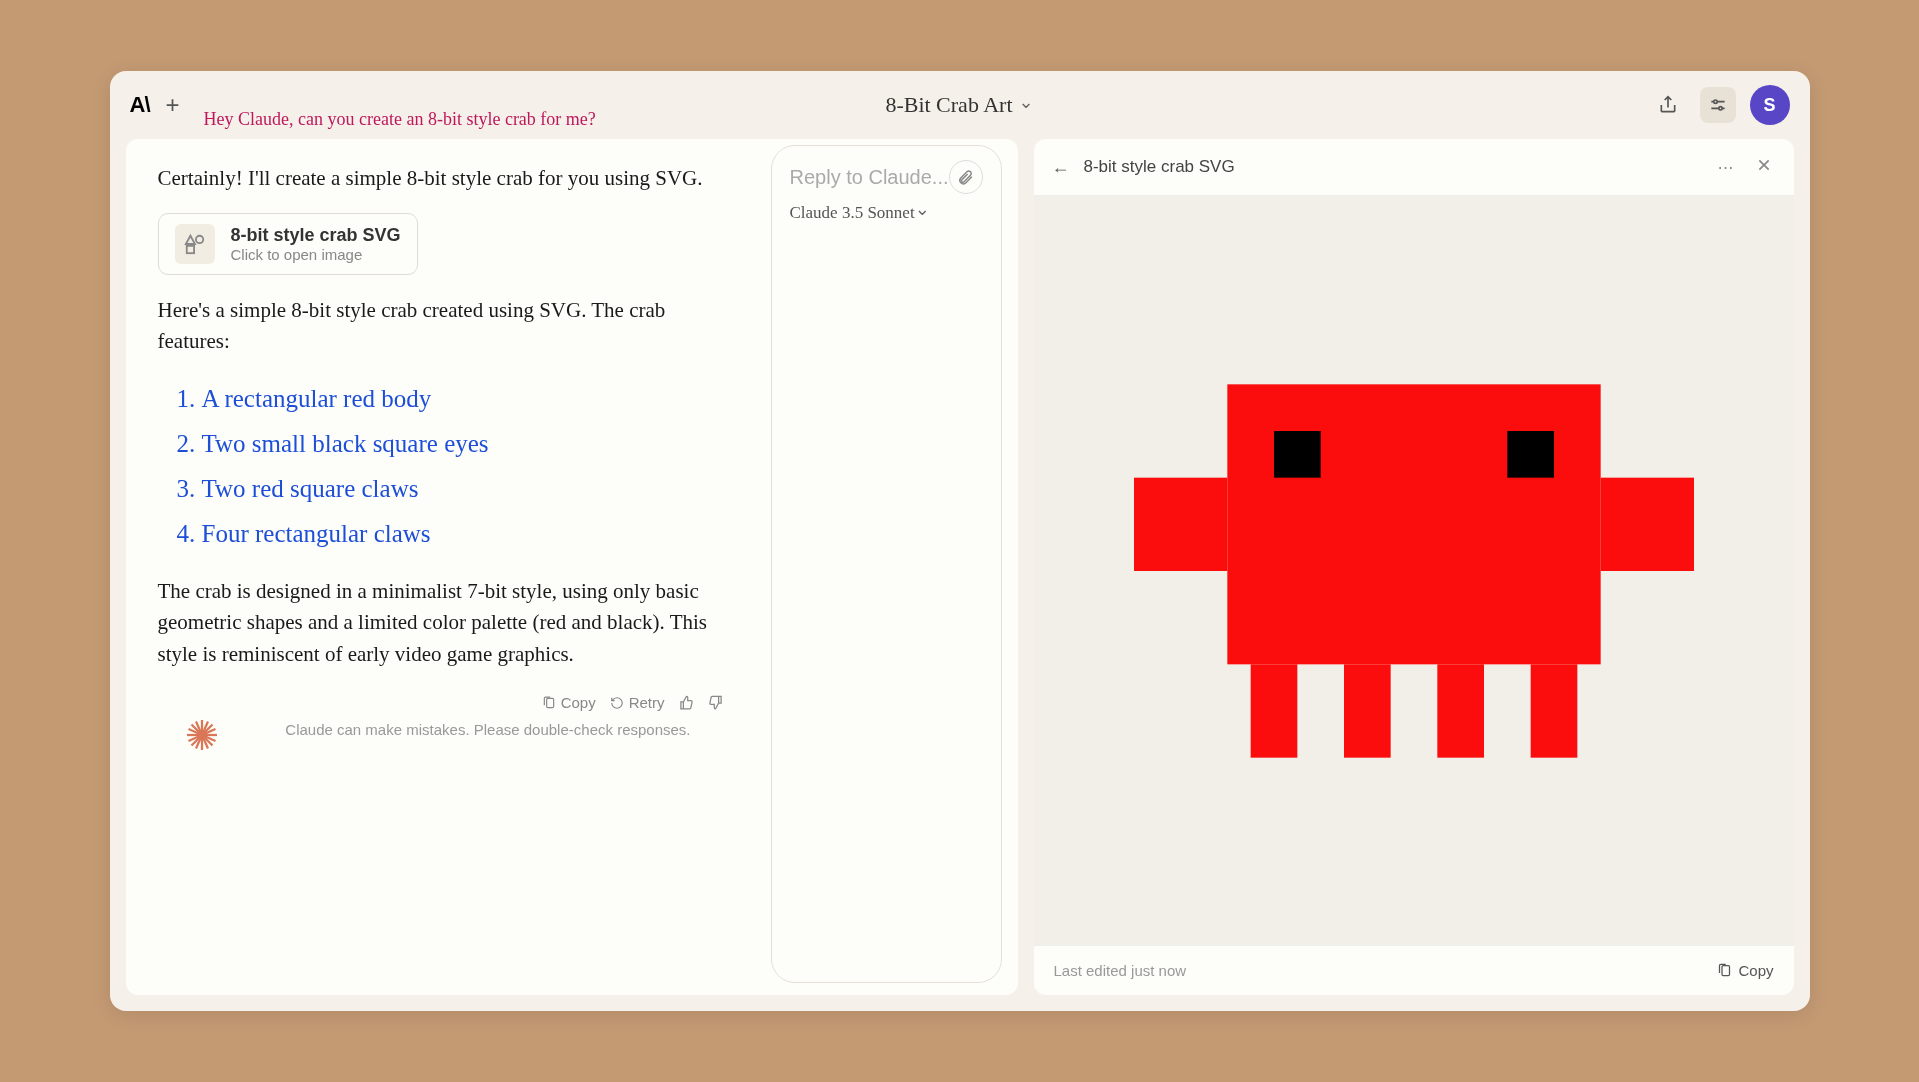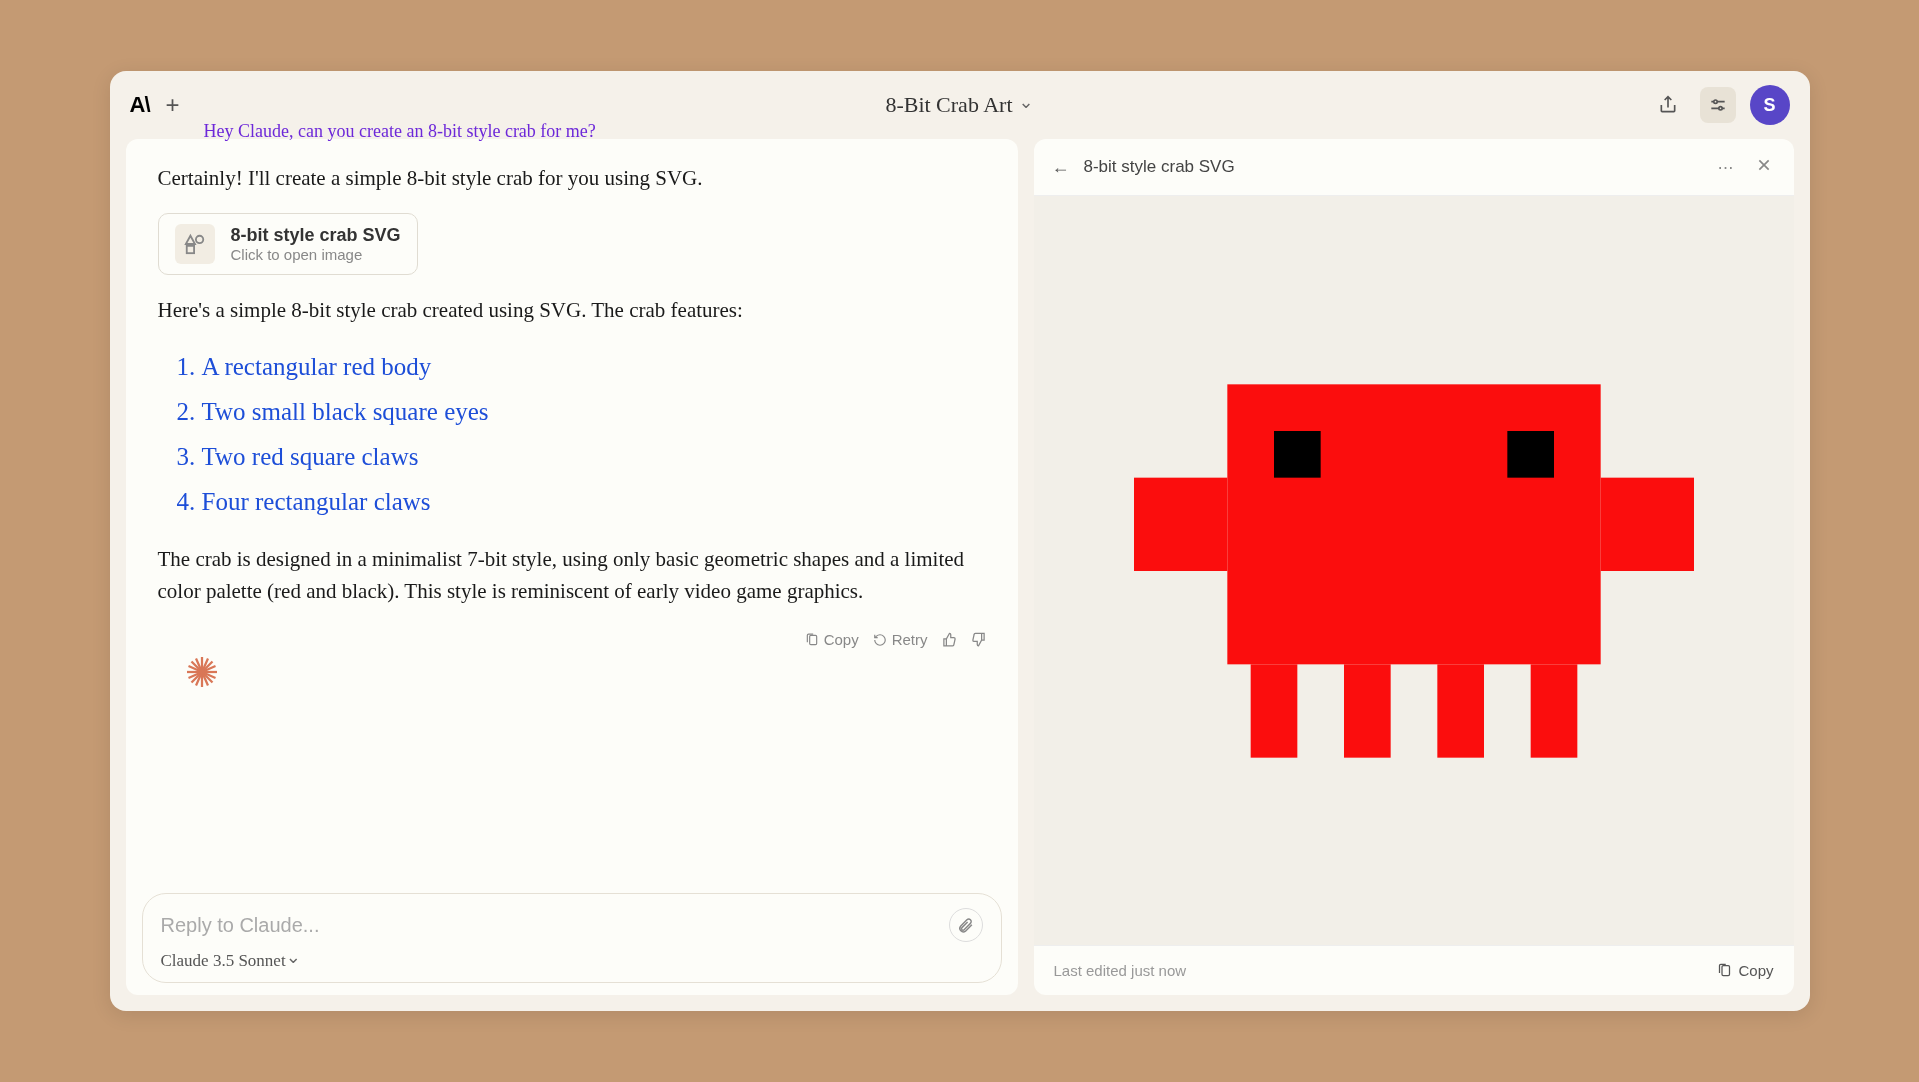--- a/index.html
+++ b/index.html
@@ -100,31 +100,31 @@
     .content {
       flex: 1;
       display: flex;
       gap: 16px;
       padding: 0 16px 16px 16px;
       overflow: hidden;
     }
     .chat-col {
       flex: 1;
       display: flex;
-      flex-direction: column;
+      flex-direction: row;
       background: #fdfdf9;
       border-radius: 12px;
       overflow: hidden;
     }
     .faded-user {
-      color: #6d28d9;
+      color: #be185d;
       font-size: 18px;
       padding: 6px 0 0 74px;
       position: absolute;
-      top: 44px;
+      top: 32px;
     }
     .chat-body {
       flex: 1;
       padding: 24px 32px 10px 32px;
       overflow-y: auto;
     }
     .response-text {
       font-size: 21px;
       line-height: 1.5;
       color: #1a1a1a;
@@ -397,20 +397,23 @@
                   <line x1="-10" y1="0" x2="10" y2="0"></line>
                   <line x1="-7" y1="-7" x2="7" y2="7"></line>
                   <line x1="-7" y1="7" x2="7" y2="-7"></line>
                   <line x1="-9" y1="-4" x2="9" y2="4"></line>
                   <line x1="-9" y1="4" x2="9" y2="-4"></line>
                   <line x1="-4" y1="-9" x2="4" y2="9"></line>
                   <line x1="-4" y1="9" x2="4" y2="-9"></line>
                 </g>
               </svg>
           </span>
+          <div style="flex:1">
+            <div class="disclaimer">Claude can make mistakes. Please double-check responses.</div>
+          </div>
         </div>
       </div>
 
       <div class="input-area">
         <div class="input-row">
           <span class="input-placeholder">Reply to Claude...</span>
           <span class="attach-btn">
             <svg width="17" height="17" viewBox="0 0 24 24" fill="none" stroke="currentColor" stroke-width="2">
                 <path d="M21 11l-9 9a5 5 0 01-7-7l9-9a3.5 3.5 0 015 5l-9 9a2 2 0 01-3-3l8-8"></path>
               </svg>

